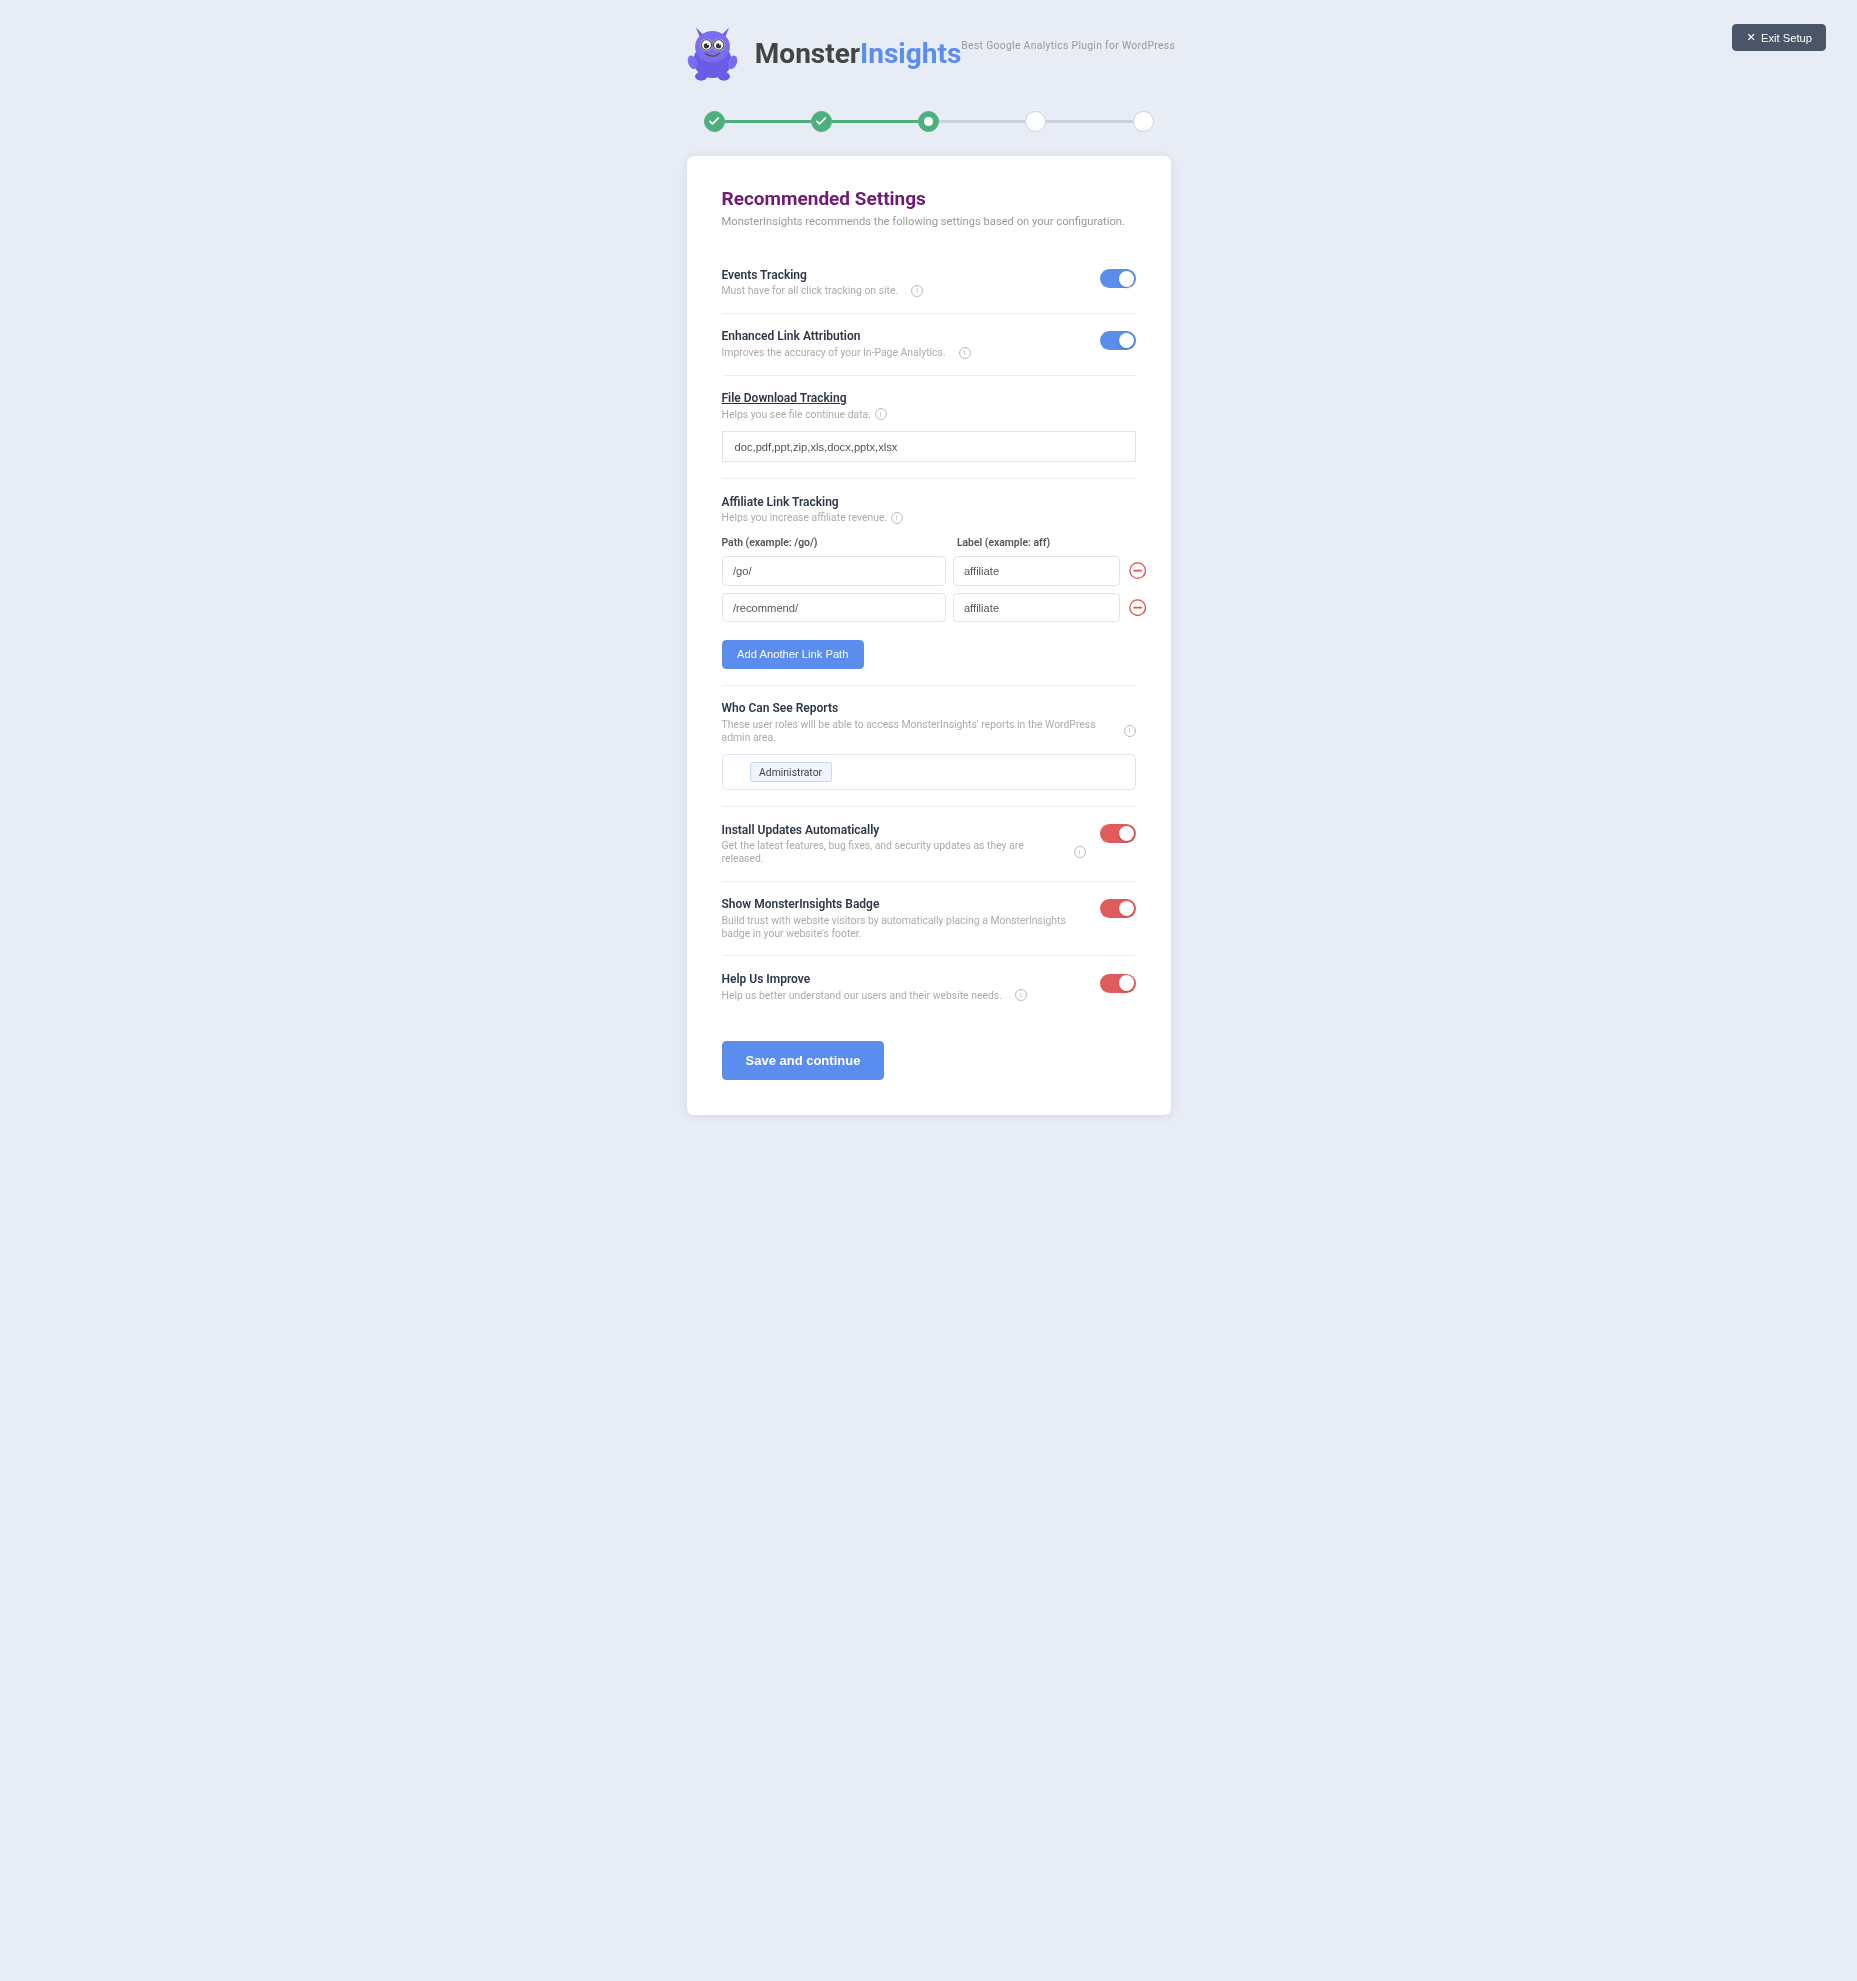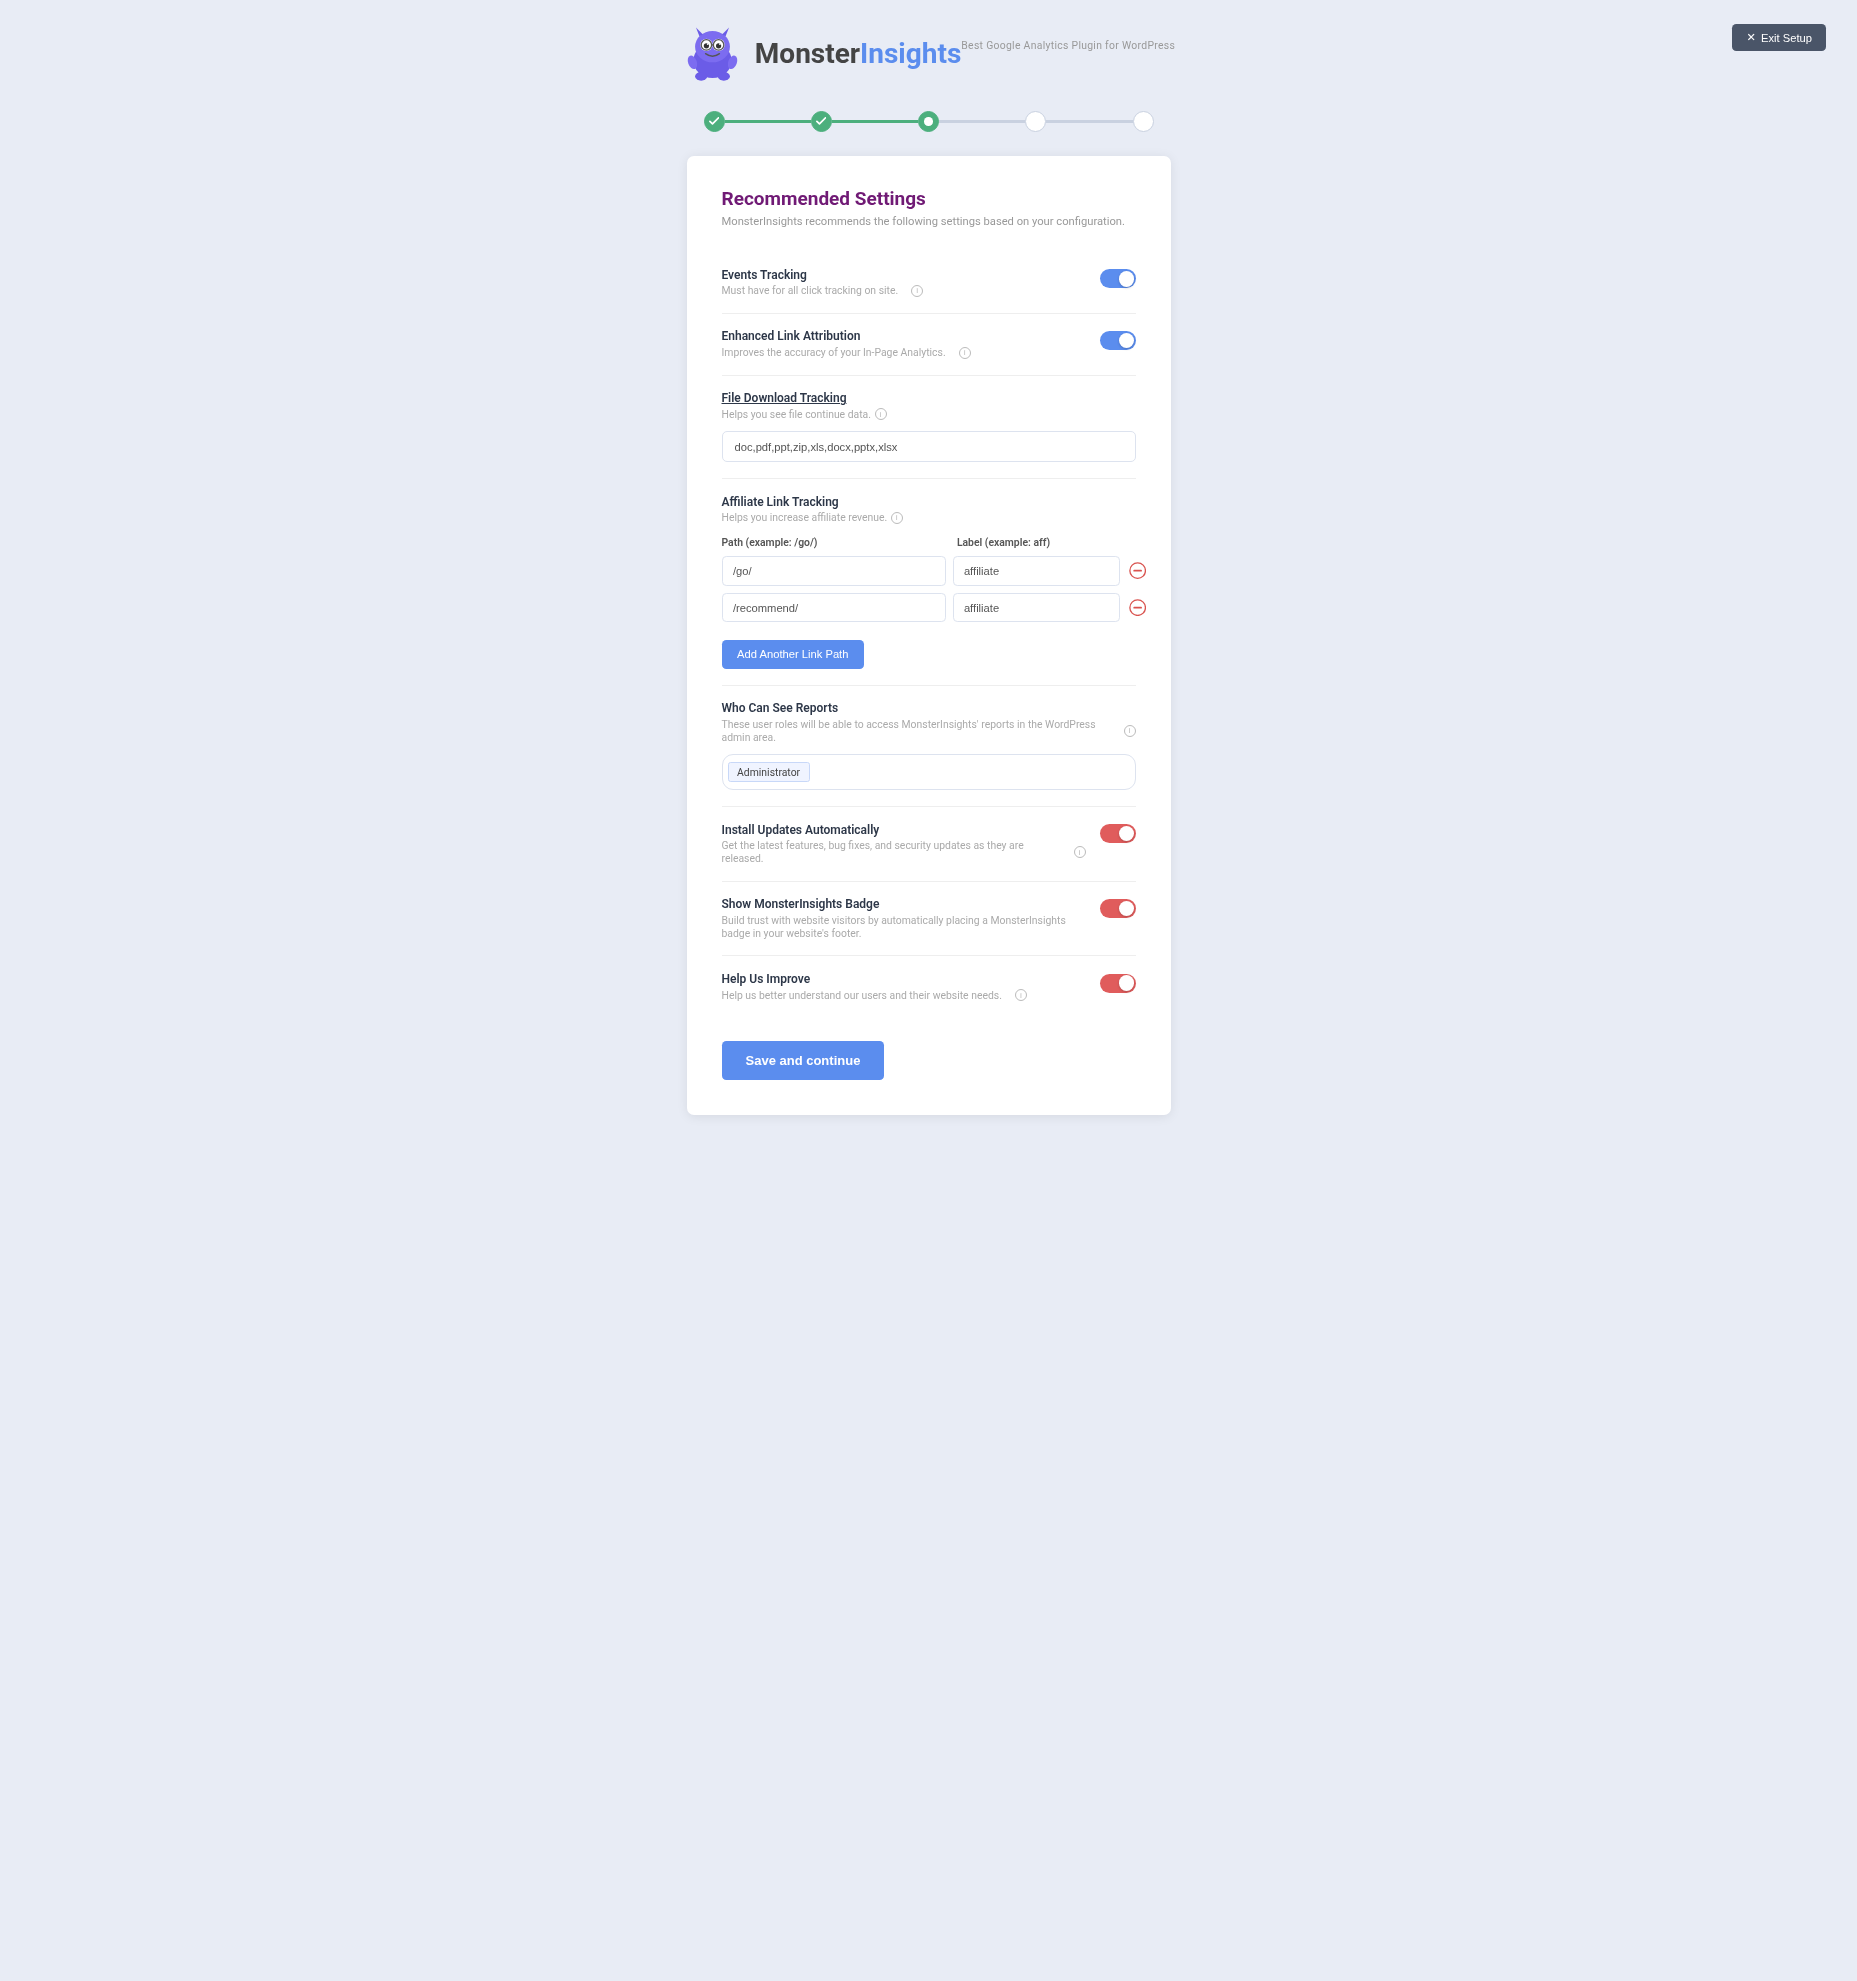--- a/index.html
+++ b/index.html
@@ -201,21 +201,21 @@
     .toggle-thumb.on { left: 19px; }
 
     
     .file-download-section { padding: 15.6px 0; border-bottom: 0.9px solid #eee; }
     .file-download-section .setting-label { font-size: 12px; font-weight: 600; color: #2d3748; margin-bottom: 2.6px; display: flex; align-items: center; gap: 5.2px; text-decoration: underline; }
     .file-download-section .setting-desc { font-size: 10.4px; color: #aaa; margin-bottom: 10.4px; display: flex; align-items: center; gap: 3.5px; }
     .text-input {
       width: 100%;
       padding: 8.6px 12px;
       border: 1.3px solid #dde3ef;
-      border-radius: 5px;
+      border-radius: 0;
       font-size: 11.2px;
       color: #555;
       outline: none;
     }
 
     
     .affiliate-section { padding: 15.6px 0; border-bottom: 0.9px solid #eee; }
     .affiliate-section .setting-label { font-size: 12px; font-weight: 600; color: #2d3748; margin-bottom: 2.6px; display: flex; align-items: center; gap: 5.2px; }
     .affiliate-section .setting-desc { font-size: 10.4px; color: #aaa; margin-bottom: 12px; display: flex; align-items: center; gap: 3.5px; }
     .affiliate-headers {
@@ -277,22 +277,22 @@
       font-weight: 500;
       cursor: pointer;
     }
 
     
     .reports-section { padding: 15.6px 0; border-bottom: 0.9px solid #eee; }
     .reports-section .setting-label { font-size: 12px; font-weight: 600; color: #2d3748; margin-bottom: 2.6px; display: flex; align-items: center; gap: 5.2px; }
     .reports-section .setting-desc { font-size: 10.4px; color: #aaa; margin-bottom: 10.4px; display: flex; align-items: center; gap: 3.5px; }
     .tag-input-area {
       border: 1.3px solid #dde3ef;
-      border-radius: 11px;
-      padding: 7px 5px;
+      border-radius: 5px;
+      padding: 7px 27px;
       display: flex;
       flex-wrap: wrap;
       gap: 5.2px;
       min-height: 36px;
     }
     .tag {
       background: #f0f4ff;
       border: 0.9px solid #c8d8f8;
       border-radius: 2.6px;
       padding: 2.6px 8.6px;

